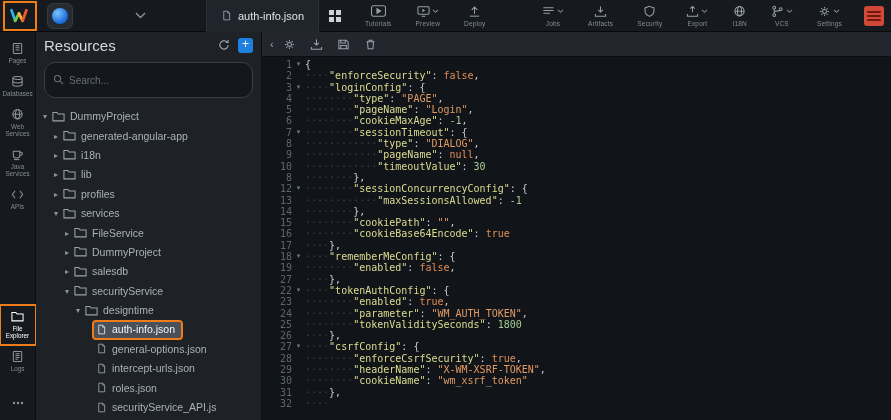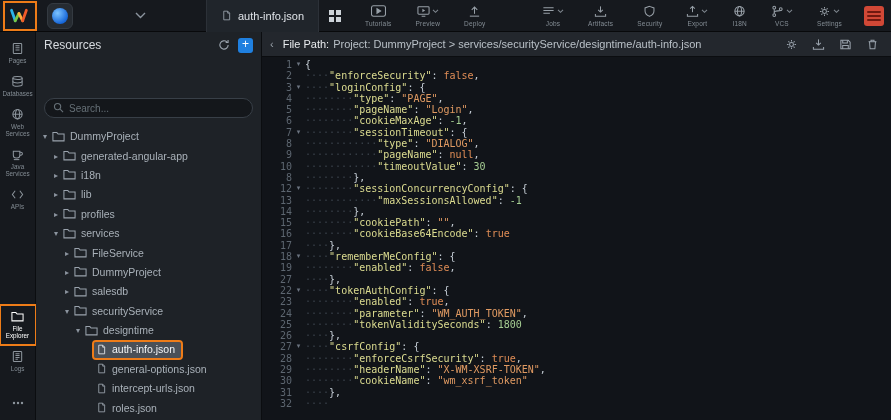--- a/index.html
+++ b/index.html
@@ -45,27 +45,27 @@
   .sb-ic { display:flex; }
   .sb-label { font-size:6.3px; line-height:7px; text-align:center; color:#848d95; }
   .sb-item.active { color:#ffffff; }
   .sb-item.active .sb-label { color:#ffffff; }
   .sb-item.more { margin-top:14px; }
 
   
   .resources { width:226px; background:#1e2227; border-right:1px solid #0b0d10;
                display:flex; flex-direction:column; min-height:0; }
   .res-head { flex:0 0 26px; display:flex; align-items:center; padding:0 8px; gap:8px; }
-  .res-title { flex:1; color:#d6dadf; font-size:12px; }
+  .res-title { flex:1; color:#d6dadf; font-size:15px; }
   .res-refresh { color:#9aa3ad; display:flex; }
   .res-plus { width:15px; height:15px; background:#1f80e0; border-radius:3px; color:#fff;
               font-size:12px; line-height:13px; text-align:center; }
   .search-wrap { padding:4px 8px 7px; }
-  .search-box { height:20px; background:#14171b; border:1px solid #383f47; border-radius:11px;
-                display:flex; align-items:center; gap:5px; padding:0 8px; color:#667077;margin-top:36px; }
+  .search-box { height:36px; background:#14171b; border:1px solid #383f47; border-radius:11px;
+                display:flex; align-items:center; gap:5px; padding:0 8px; color:#667077; }
   .search-box input { flex:1; min-width:0; background:transparent; border:0; outline:0;
                       color:#c8ced4; font-size:10px; font-family:"Liberation Sans",sans-serif; }
   .search-box input::placeholder { color:#667077; }
   .tree { flex:1; overflow:hidden; padding-top:2px; }
   .tree-row { height:19.4px; display:flex; align-items:center; color:#a9b1b9;
               font-size:10.5px; white-space:nowrap; }
   .tw { width:10px; flex:0 0 10px; font-family:"DejaVu Sans",sans-serif; font-size:8px;
         color:#8b949e; text-align:center; }
   .tr-inner { display:flex; align-items:center; gap:5px; padding:1px 6px 2px 2px; }
   .tr-ic { display:flex; color:#9aa3ad; }
@@ -644,23 +644,20 @@
               </span>
       <span class="tr-label">service-info.json</span>
     </span>
           </div>
         </div>
     </aside>
 
     <section class="editor">
       <div class="ed-head">
         <span class="collapse">‹</span>
-        <div class="path">
-          <span class="path-label">File Path:</span><span class="path-rest">Project: DummyProject &gt; services/securityService/designtime/auth-info.json</span>
-        </div>
         <div class="ed-icons" id="ed-icons">
             <span>
               <svg width="13" height="13" viewBox="0 0 14 13">
                 <g fill="none" stroke="currentColor" stroke-width="1.1">
                   <circle cx="7" cy="6.5" r="2.1"></circle>
                   <path d="M7 1.6v1.7M7 9.7v1.7M2.1 6.5h1.7M10.2 6.5h1.7M3.6 3.1l1.2 1.2M9.2 8.7l1.2 1.2M10.4 3.1L9.2 4.3M4.8 8.7L3.6 9.9"></path>
                 </g>
               </svg>
             </span>
             <span>

